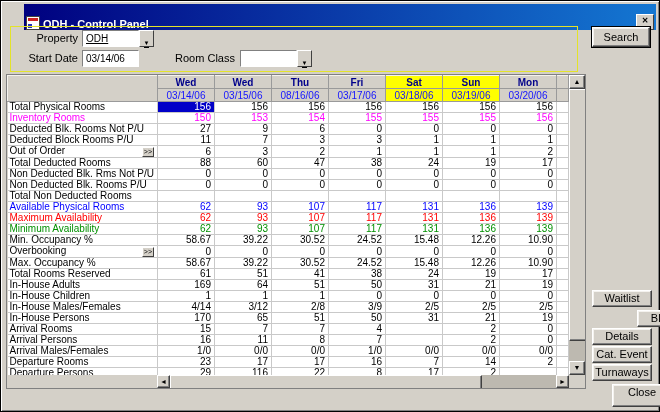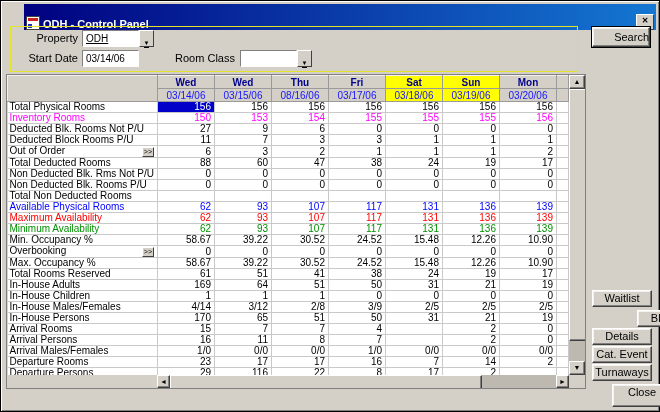--- a/index.html
+++ b/index.html
@@ -19,21 +19,21 @@
   .form-outline{position:absolute;left:6px;top:4px;width:566px;height:44px;border:1px solid #e3e32a;}
   .lbl{position:absolute;font-size:11px;color:#000;white-space:nowrap;}
   .field{position:absolute;background:#fff;border:1px solid;border-color:#808080 #fff #fff #808080;
          font-size:10px;line-height:15px;padding:0 3px;box-sizing:border-box;color:#000;overflow:hidden;white-space:nowrap;}
   .combo-btn{position:absolute;background:#d4d0c8;border:1px solid;border-color:#fff #404040 #404040 #fff;
              text-align:center;box-sizing:border-box;cursor:default;}
   .combo-btn .dd{display:inline-block;font-size:6px;line-height:7px;border-bottom:1px solid #000;margin-top:3px;color:#000;}
   .btn{position:absolute;background:#d4d0c8;border:1px solid;border-color:#fff #404040 #404040 #fff;
        box-shadow:inset -1px -1px 0 #808080,inset 1px 1px 0 #f4f2ee;
        text-align:center;font-size:11px;color:#000;box-sizing:border-box;white-space:nowrap;overflow:hidden;}
-  .btn.default{outline:1px solid #000;text-align:right;}
+  .btn.default{outline:1px solid #000;}
 
   .grid{position:absolute;left:2px;top:52px;width:580px;height:315px;background:#d4d0c8;
         border:1px solid #808080;box-sizing:border-box;overflow:hidden;}
   table.gt{border-collapse:collapse;table-layout:fixed;width:561px;}
   .gt th{height:12px;padding:0 1px;font-size:10px;background:#d4d0c8;
          border:1px solid;border-color:#f4f2ee #9a9a9a #9a9a9a #f4f2ee;white-space:nowrap;overflow:hidden;}
   .hday{color:#00008b;font-weight:bold;}
   .hdate{color:#1414ff;font-weight:normal;}
   th.weekend{background:#ffff00;}
   th.corner{background:#d4d0c8;}

